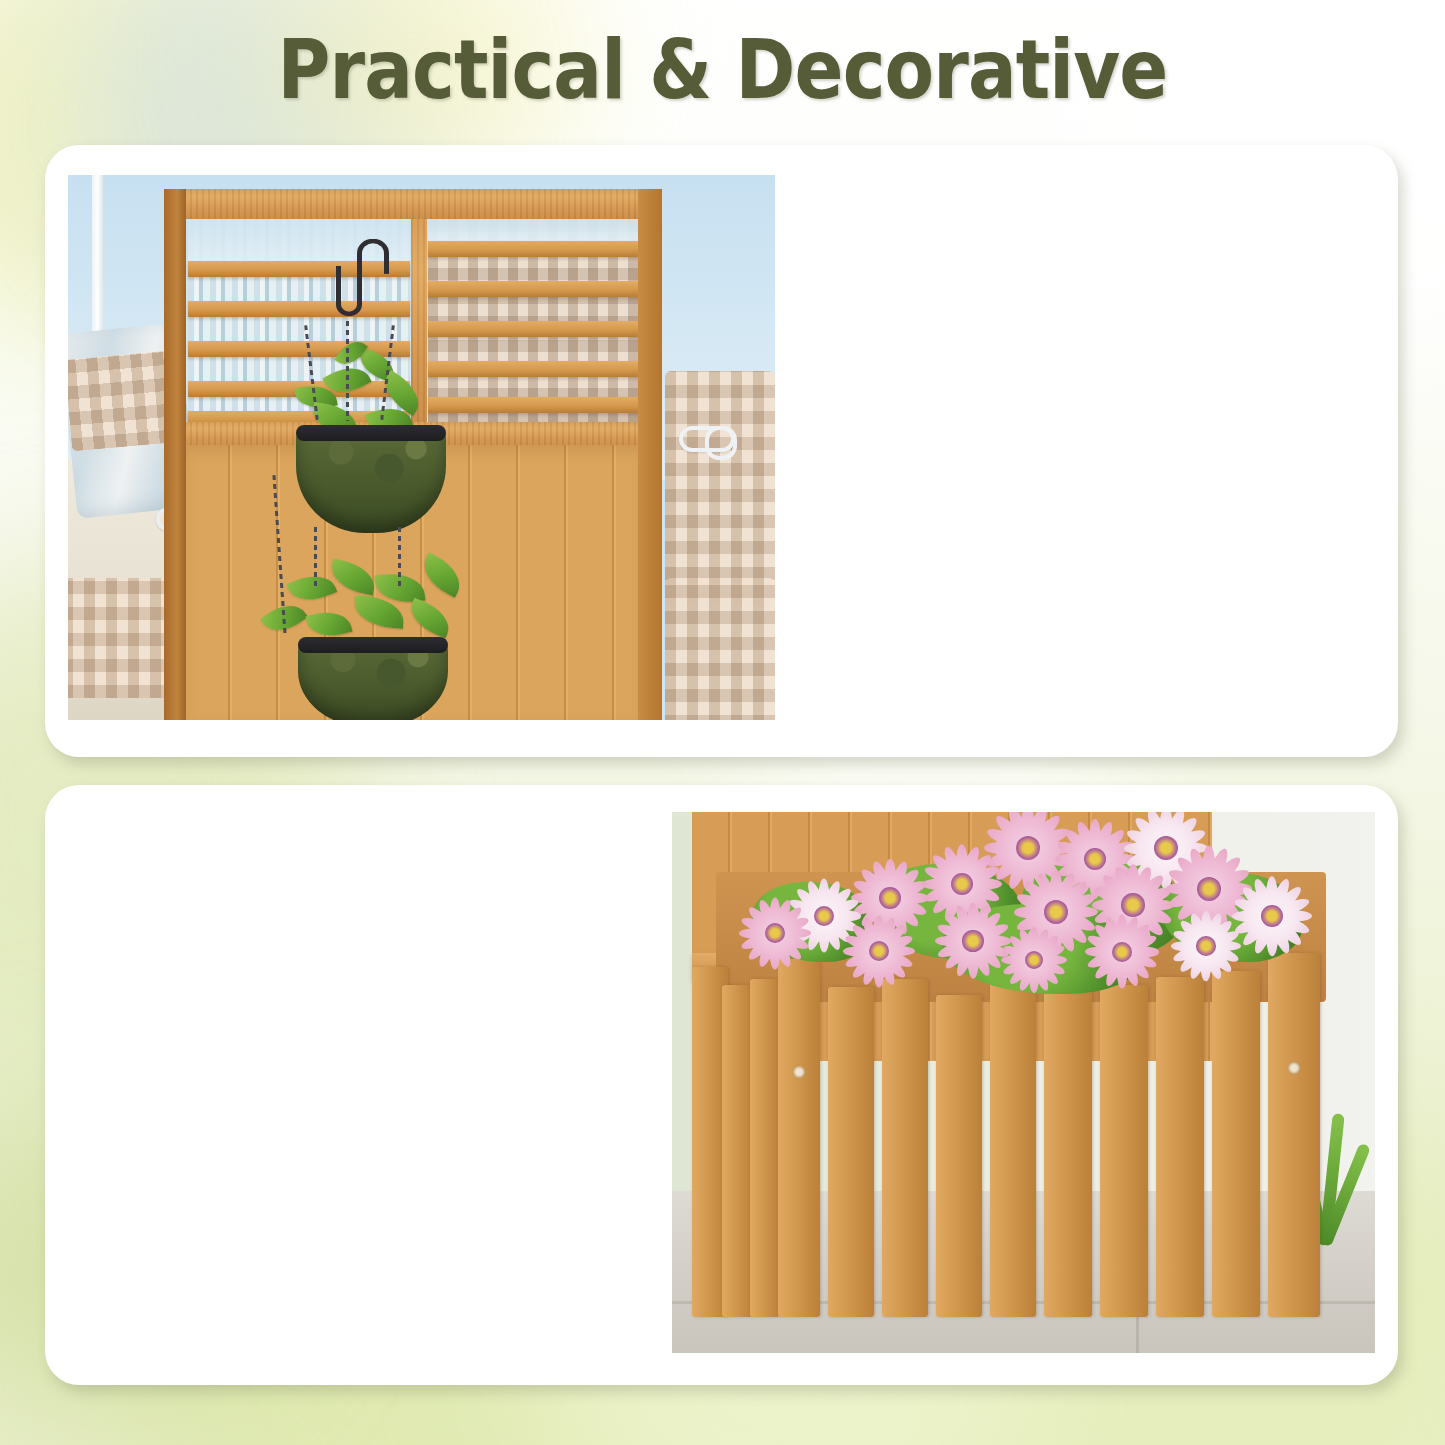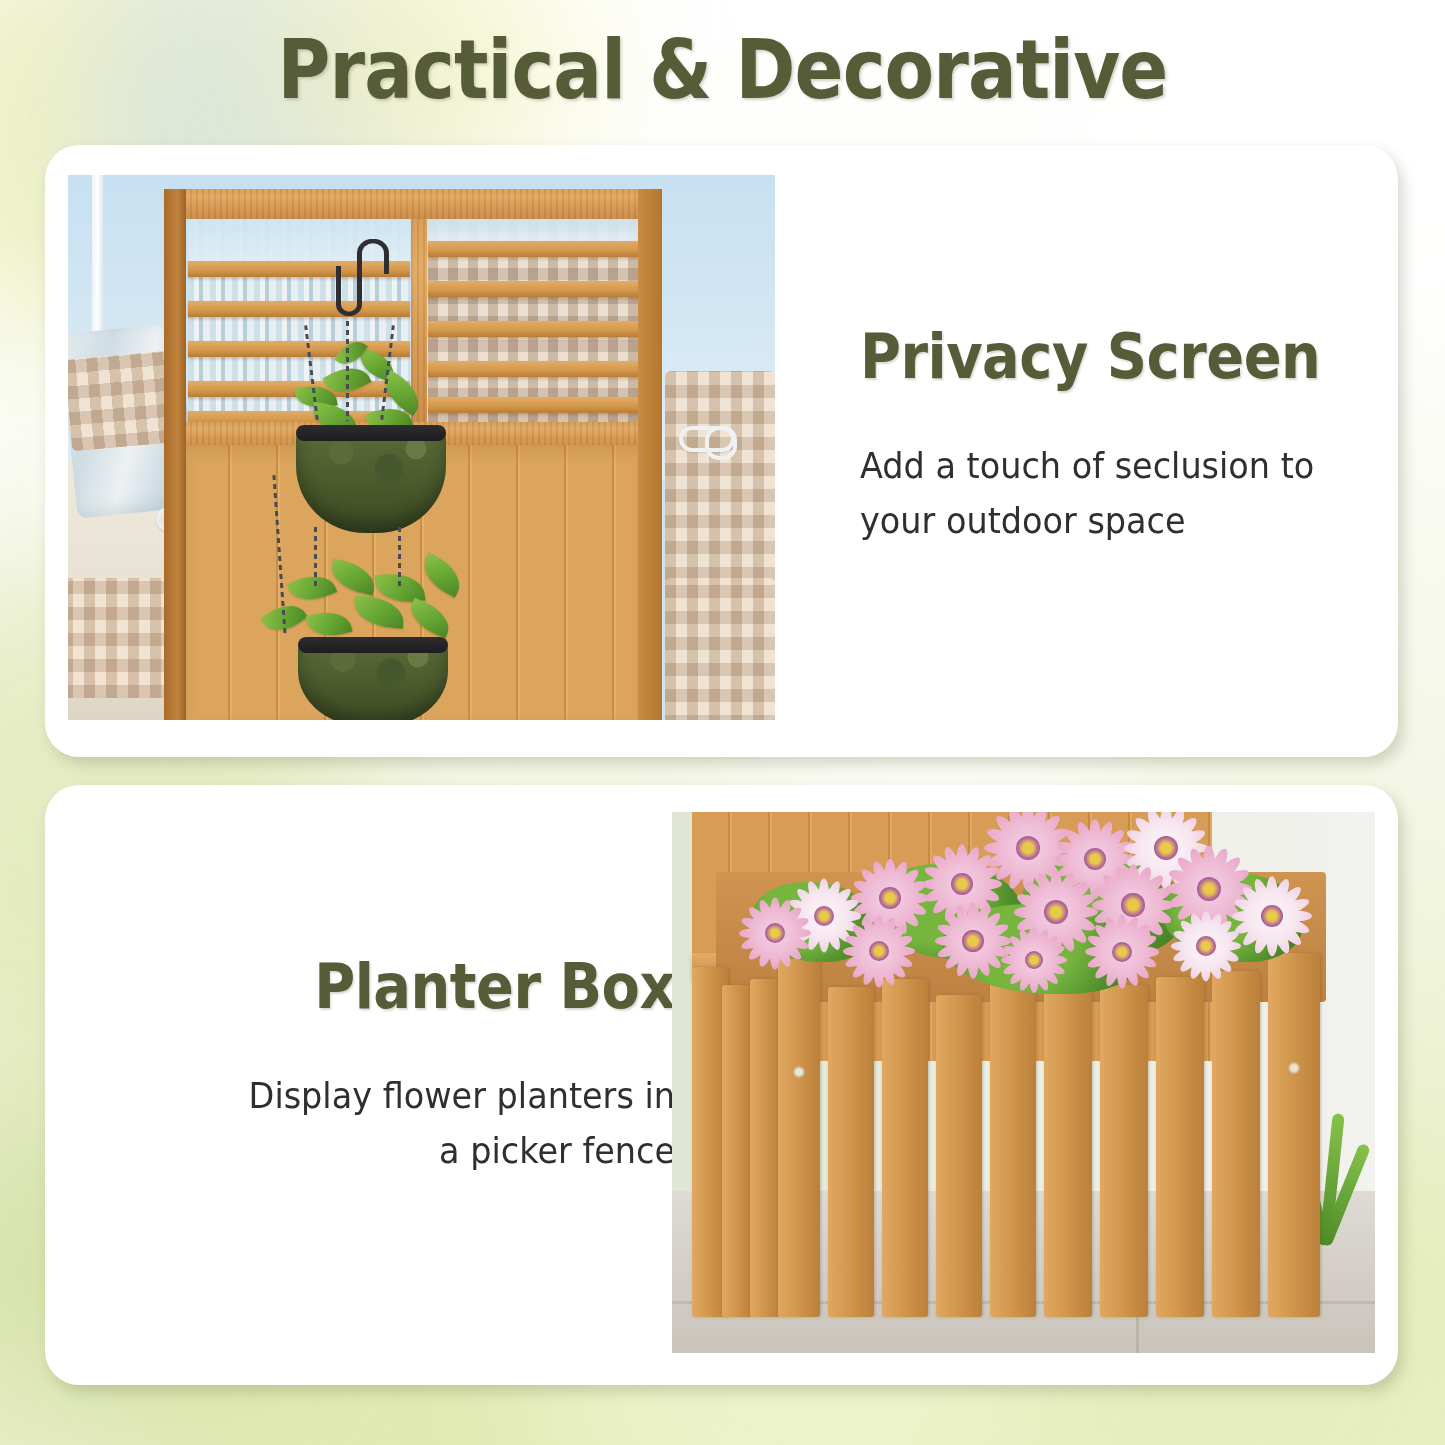--- a/index.html
+++ b/index.html
@@ -405,35 +405,27 @@
         <div class="leaf" style="left:286px;top:422px;width:50px;height:30px;transform:rotate(4deg);"></div>
         <div class="leaf" style="left:240px;top:436px;width:42px;height:26px;transform:rotate(-14deg);"></div>
         <div class="leaf" style="left:340px;top:430px;width:44px;height:26px;transform:rotate(22deg);"></div>
 
         <div class="basket" style="left:230px;top:462px;width:150px;height:90px;">
           <div class="basket-rim"></div>
         </div>
       </div>
     </div>
 
-    <div class="txt-block" id="txt-privacy">
-      <div class="card-heading">Privacy Screen</div>
-      <div class="card-body">Add a touch of seclusion to your outdoor space</div>
-    </div>
 
   </div>
 </div>
 
 <div class="card" id="card-planter">
   <div class="card-inner">
 
-    <div class="txt-block" id="txt-planter">
-      <div class="card-heading">Planter Box</div>
-      <div class="card-body">Display flower planters in a picker fence</div>
-    </div>
 
     <div class="photo" id="photo-planter">
       <div class="scene2">
         <div class="s2-wall"></div>
         <div class="s2-floor"></div>
         <div class="s2-tile2"></div>
         <div class="s2-tile1"></div>
         <div class="s2-screenback"></div>
         <div class="s2-screenrail"></div>
 

